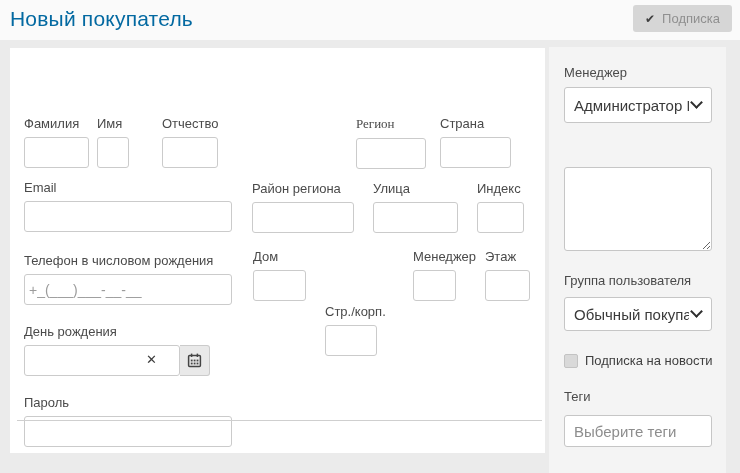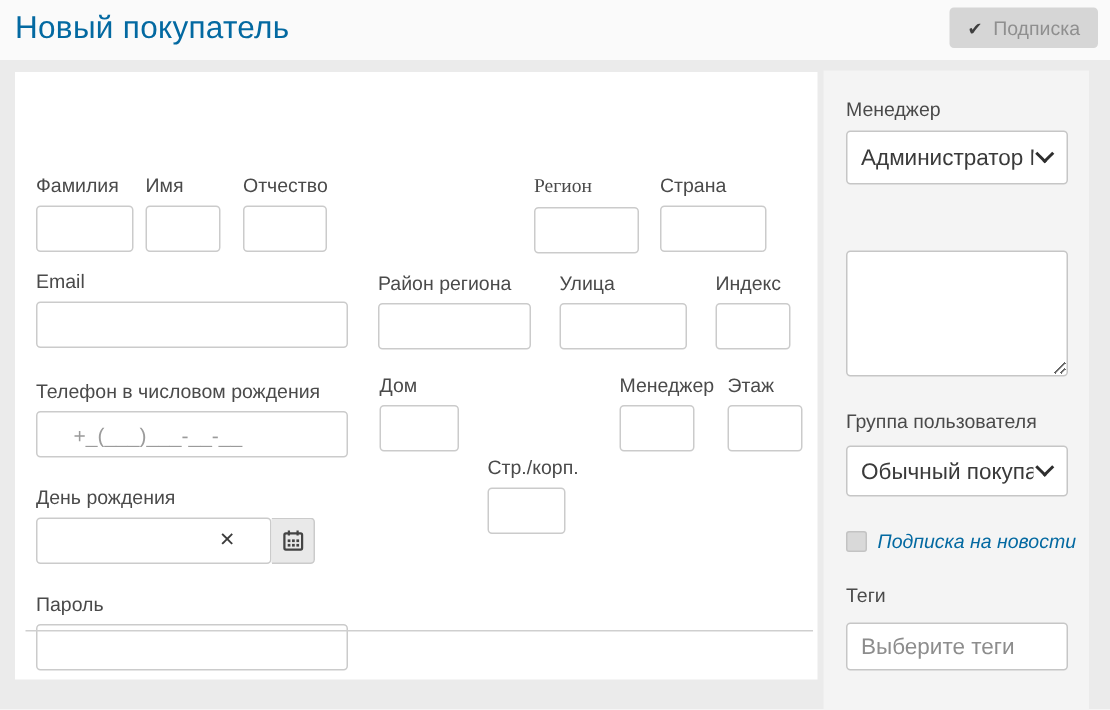--- a/index.html
+++ b/index.html
@@ -37,21 +37,21 @@
     position:absolute; left:7px; top:372px; width:525px; height:1px;
     background:#cfcfcf;
   }
 
   .fg { position:absolute; }
   .fg label {
     display:block; font-size:13px; color:#4a4a4a; margin-bottom:6px; white-space:nowrap;margin-top:48px;
   }
   .fg input[type="text"], .fg input[type="password"] {
     border:1px solid #cbcbcb; border-radius:3px; background:#fff;
-    height:31px; font-size:14px; color:#333; padding:0 24px; width:100%;
+    height:31px; font-size:14px; color:#333; padding:0 4px; width:100%;
     font-family:inherit; outline:none;
   }
   .fg input::placeholder { color:#9b9b9b; opacity:1; }
 
   
   .f-lastname   { left:14px;  top:20px;  width:65px; }
   .f-firstname  { left:87px;  top:20px;  width:32px; }
   .f-middlename { left:152px; top:20px;  width:56px; }
   .f-lastname input, .f-firstname input, .f-middlename input { height:30px; }
   .f-email      { left:14px;  top:84px;  width:208px; }
@@ -124,21 +124,21 @@
     resize:vertical; font-family:inherit; font-size:14px; padding:6px; outline:none;
   }
 
   .check-row {
     position:absolute; left:15px; top:306px; display:flex; align-items:center; gap:7px;
   }
   .checkbox {
     width:14px; height:14px; background:#d9d9d9; border:1px solid #c3c3c3;
     border-radius:2px; cursor:pointer; flex:none;
   }
-  .check-row .check-label { font-size:13px; color:#0369a1; white-space:nowrap;font-style:italic; }
+  .check-row .check-label { font-size:13px; color:#404040; white-space:nowrap; }
 
   .tags-input {
     position:absolute; left:15px; top:368px; width:148px; height:32px;
     border:1px solid #c6c6c6; border-radius:3px; background:#fff;
     font-size:15px; padding:0 9px; font-family:inherit; color:#333; outline:none;
   }
   .tags-input::placeholder { color:#8d8d8d; opacity:1; }
 </style>
 </head>
 <body>

